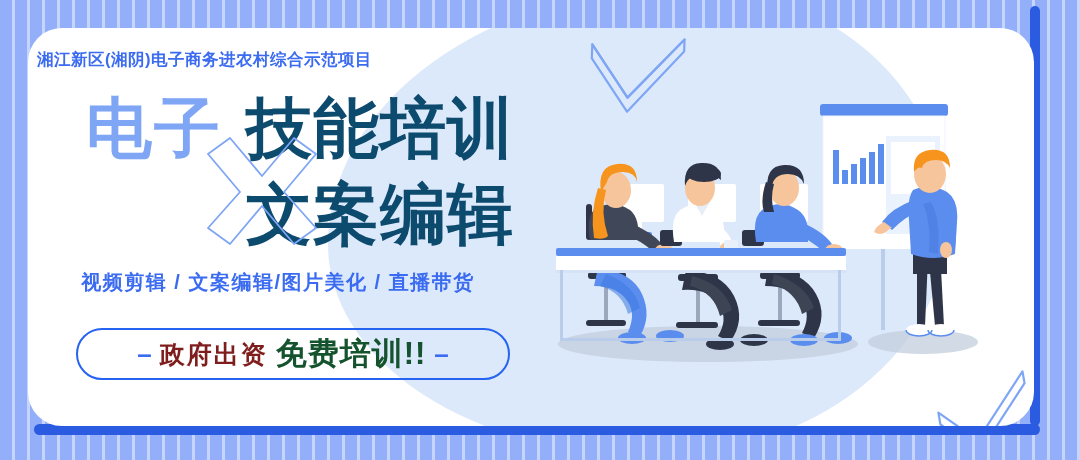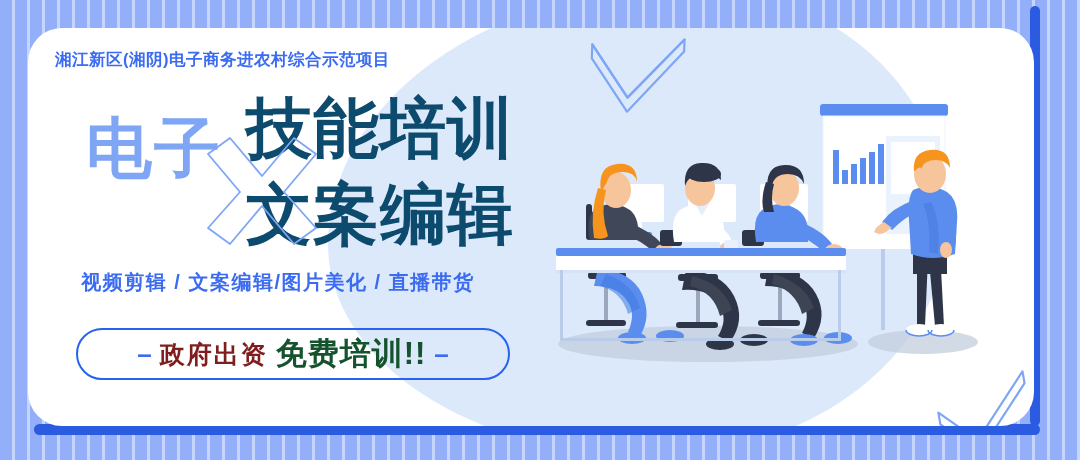--- a/index.html
+++ b/index.html
@@ -73,21 +73,21 @@
   .checkmark {
     position: absolute;
     pointer-events: none;
   }
   .check-top   { left: 555px; top: 8px;   transform: rotate(2deg); }
   .check-bottom{ left: 905px; top: 342px; transform: rotate(-10deg); }
 
   
   .header-label {
     position: absolute;
-    left: 27px;
+    left: 9px;
     top: 21px;
     font-size: 16.5px;
     font-weight: bold;
     color: #3A6BF0;
     letter-spacing: 0.5px;
     white-space: nowrap;
   }
 
   
   .title-block {
@@ -110,21 +110,20 @@
     width: 310px;
   }
   .tl-line {
     font-size: 66px;
     font-weight: bold;
     line-height: 86px;
     color: #7FA5F5;
     letter-spacing: 2px;
     white-space: nowrap;
     font-family: "DejaVu Sans", sans-serif;
-    margin-top: 20px;
   }
   .tr-line {
     font-size: 66px;
     font-weight: bold;
     line-height: 86px;
     color: #0c4a6e;
     letter-spacing: 1px;
     white-space: nowrap;
     font-family: "DejaVu Sans", sans-serif;
   }

